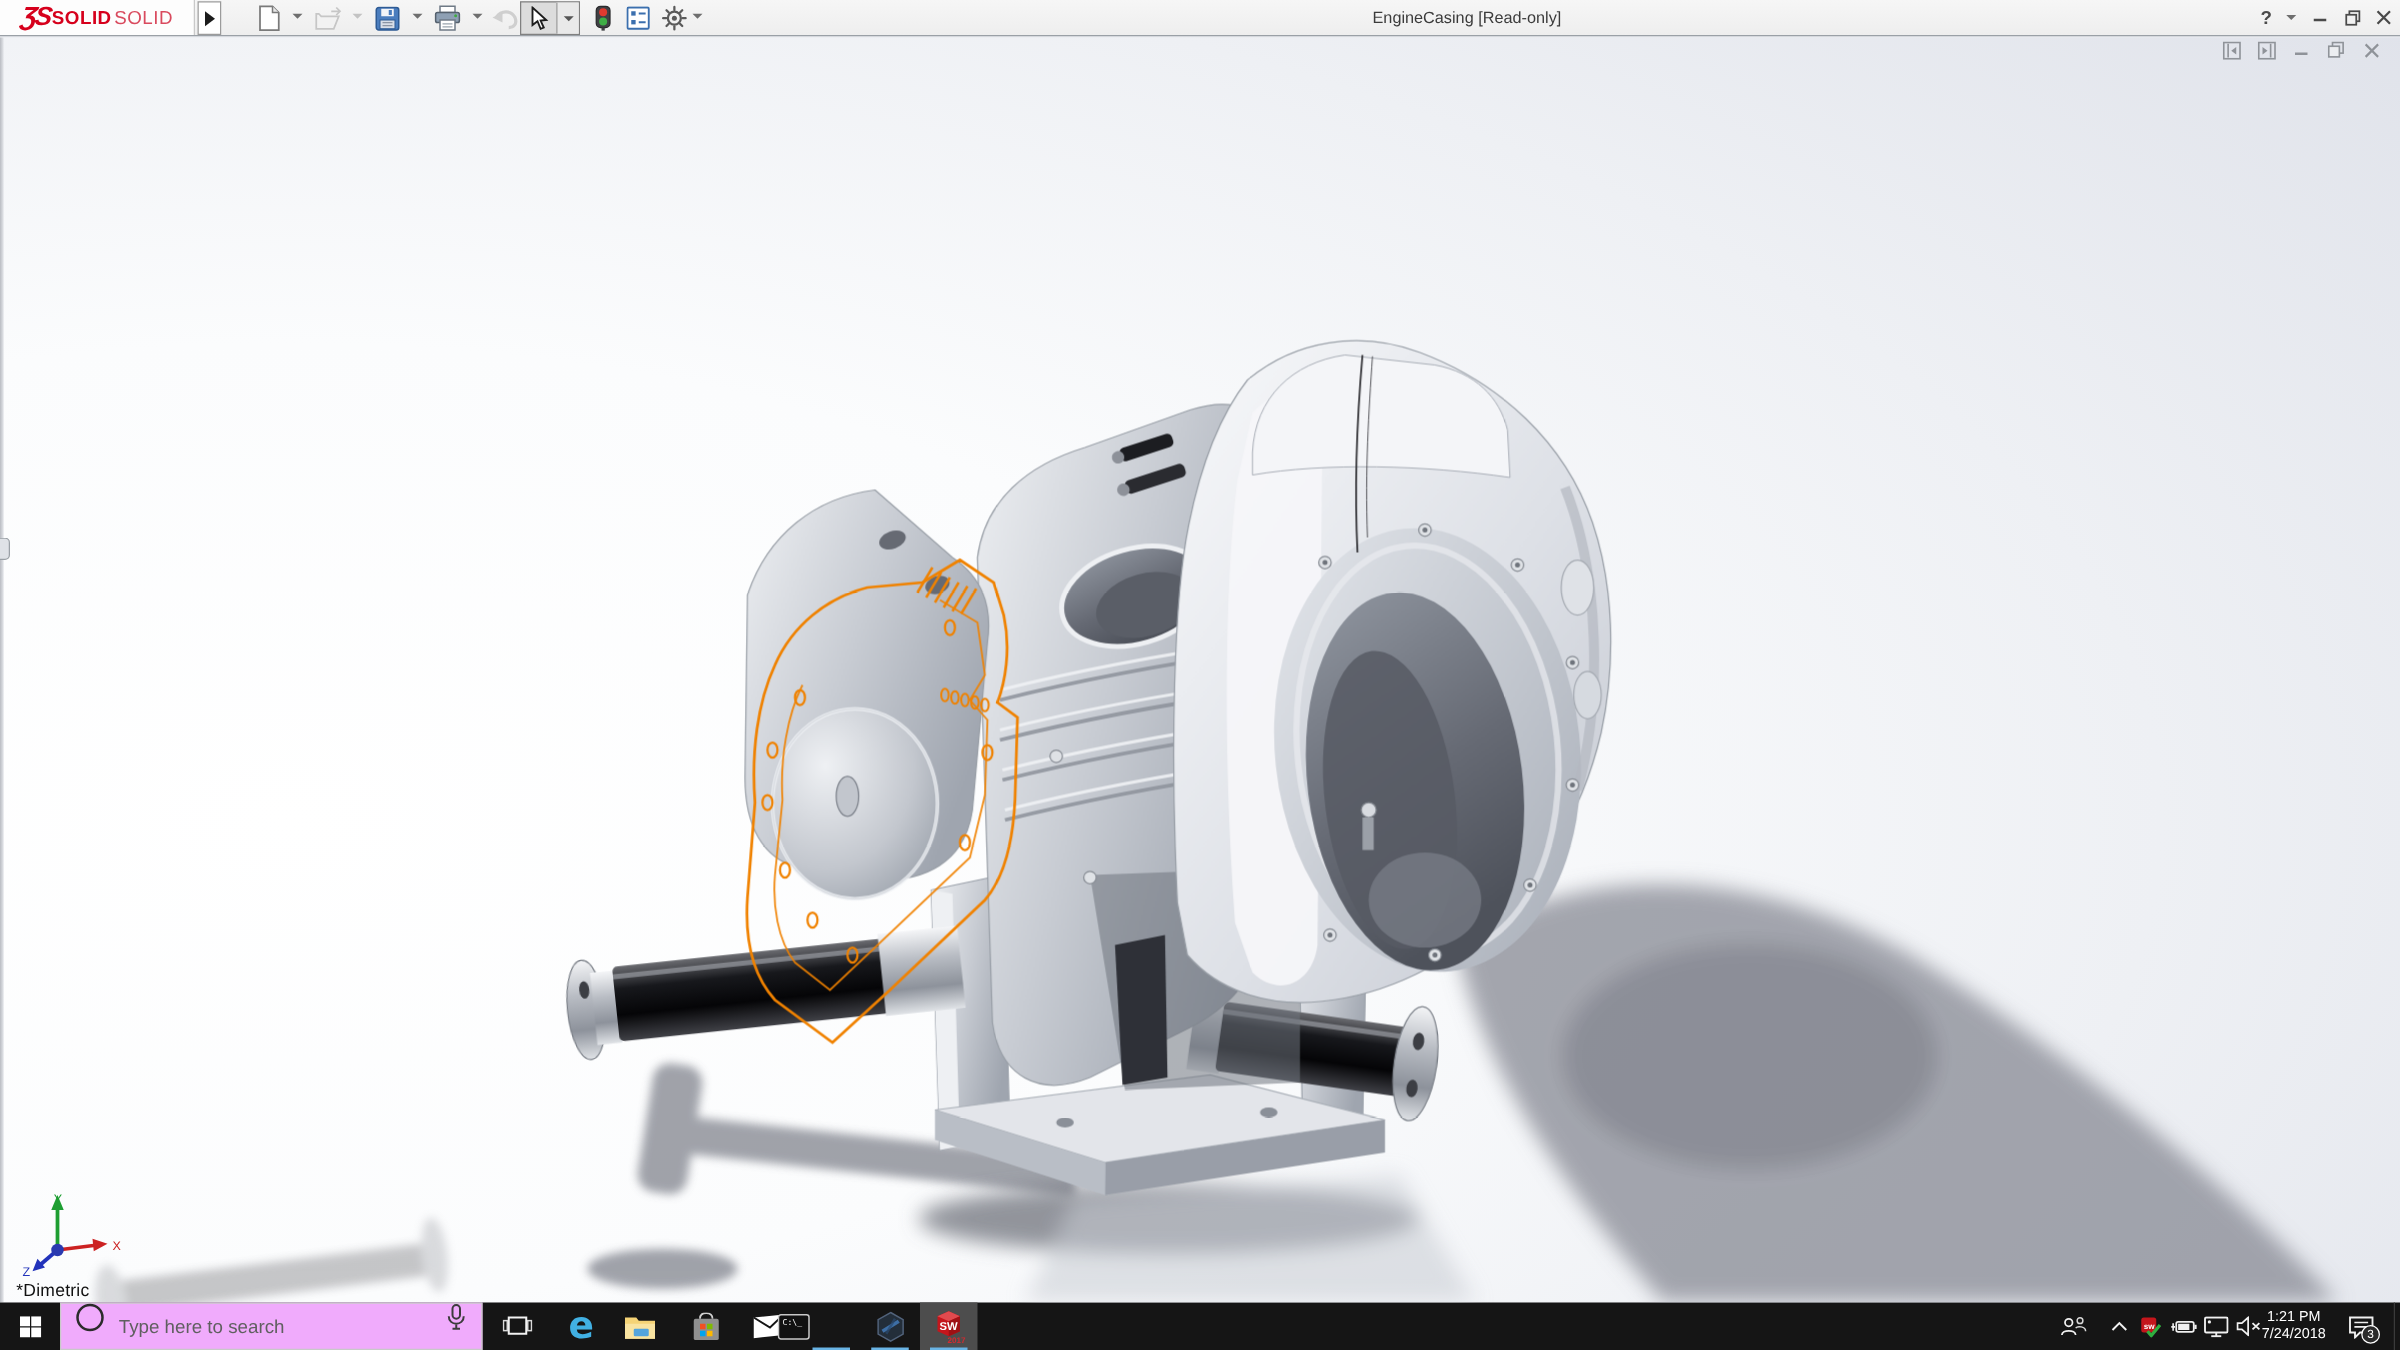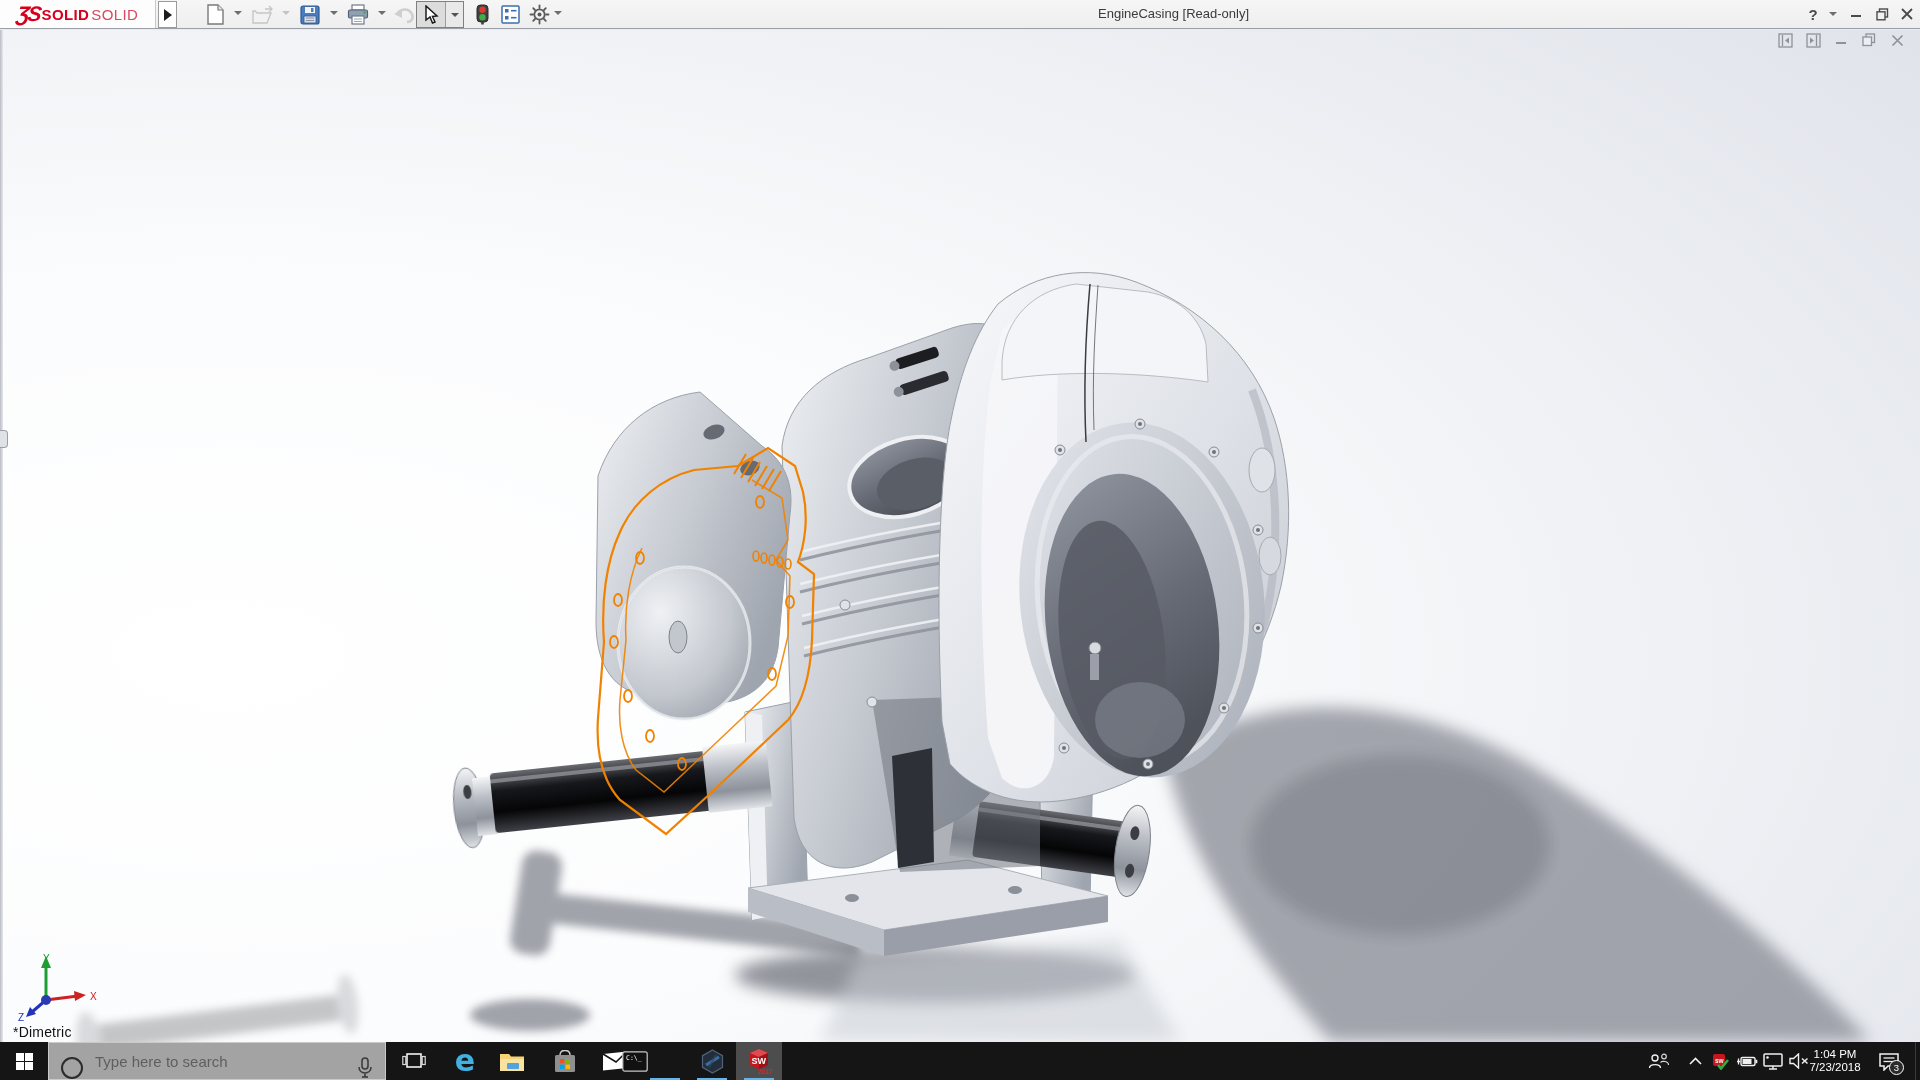--- a/index.html
+++ b/index.html
@@ -47,22 +47,22 @@
   }
   .left-edge { position:absolute; left:0; top:30px; width:3px; height:1012px; background:linear-gradient(90deg,#b9bcc2,#e6e8ec); z-index:5; }
   .left-tab { position:absolute; left:0; top:430px; width:8px; height:18px; background:#dfe2e7; border:1px solid #9aa0a6; border-left:none; border-radius:0 4px 4px 0; z-index:6; }
   .model-svg { position:absolute; top:0; left:0; }
   .triad { position:absolute; left:16px; top:920px; z-index:4; }
   .orient-label { position:absolute; left:13px; top:994px; font-size:14px; color:#111; z-index:4; letter-spacing:.2px; }
   
   .taskbar { position:absolute; left:0; bottom:0; width:1920px; height:38px; background:#151515; z-index:40; }
   .start-btn { position:absolute; left:0; top:0; width:48px; height:38px; display:flex; align-items:center; justify-content:center; }
   .search-box {
-    position:absolute; left:48px; top:0; width:338px; height:38px; background:#a3a3a3;
-    border:1px solid #c9c9c9; display:flex; align-items:flex-end;
+    position:absolute; left:48px; top:0; width:338px; height:38px; background:#f0abfc;
+    border:1px solid #c9c9c9; display:flex; align-items:flex-start;
   }
   .search-box input {
     border:none; outline:none; background:transparent; font-size:15px; color:#4a4a4a;
     font-family:"Liberation Sans", sans-serif; flex:1; height:100%;
   }
   .search-box input::placeholder { color:#5f5f5f; opacity:1; }
   .cortana-ring { width:22px; height:22px; border:2.5px solid #2b2b2b; border-radius:50%; margin:0 10px 0 12px; }
   .tb-app { position:absolute; top:0; width:46px; height:38px; display:flex; align-items:center; justify-content:center; }
   .tb-app.active { background:#4d4d4d; }
   .runline { position:absolute; bottom:0; height:2px; background:#69b4e5; }
@@ -582,22 +582,22 @@
       <circle cx="4.5" cy="4.5" r="1.3" fill="#f0f0f0"></circle>
     </svg>
   </div>
   <div class="tray-item" style="left:1786px;width:26px">
     <svg width="21" height="16" viewBox="0 0 21 16">
       <polygon points="1,5.5 4.5,5.5 9.5,1 9.5,15 4.5,10.5 1,10.5" fill="none" stroke="#f0f0f0" stroke-width="1.4"></polygon>
       <path d="M13 5.5 L18.5 10.5 M18.5 5.5 L13 10.5" stroke="#f0f0f0" stroke-width="1.5"></path>
     </svg>
   </div>
   <div class="clock">
-    <span>1:04 PM</span>
-    <span>7/23/2018</span>
+    <span>1:21 PM</span>
+    <span>7/24/2018</span>
   </div>
   <div class="tray-item" style="left:1872px;width:34px">
     <svg width="22" height="19" viewBox="0 0 22 19">
       <path d="M2 2 L20 2 L20 14 L10 14 L6 18 L6 14 L2 14 Z" fill="none" stroke="#f0f0f0" stroke-width="1.5"></path>
       <line x1="5.5" y1="6" x2="16.5" y2="6" stroke="#f0f0f0" stroke-width="1.3"></line>
       <line x1="5.5" y1="9.5" x2="16.5" y2="9.5" stroke="#f0f0f0" stroke-width="1.3"></line>
     </svg>
   </div>
   <div class="show-desktop"></div>
 </div>

